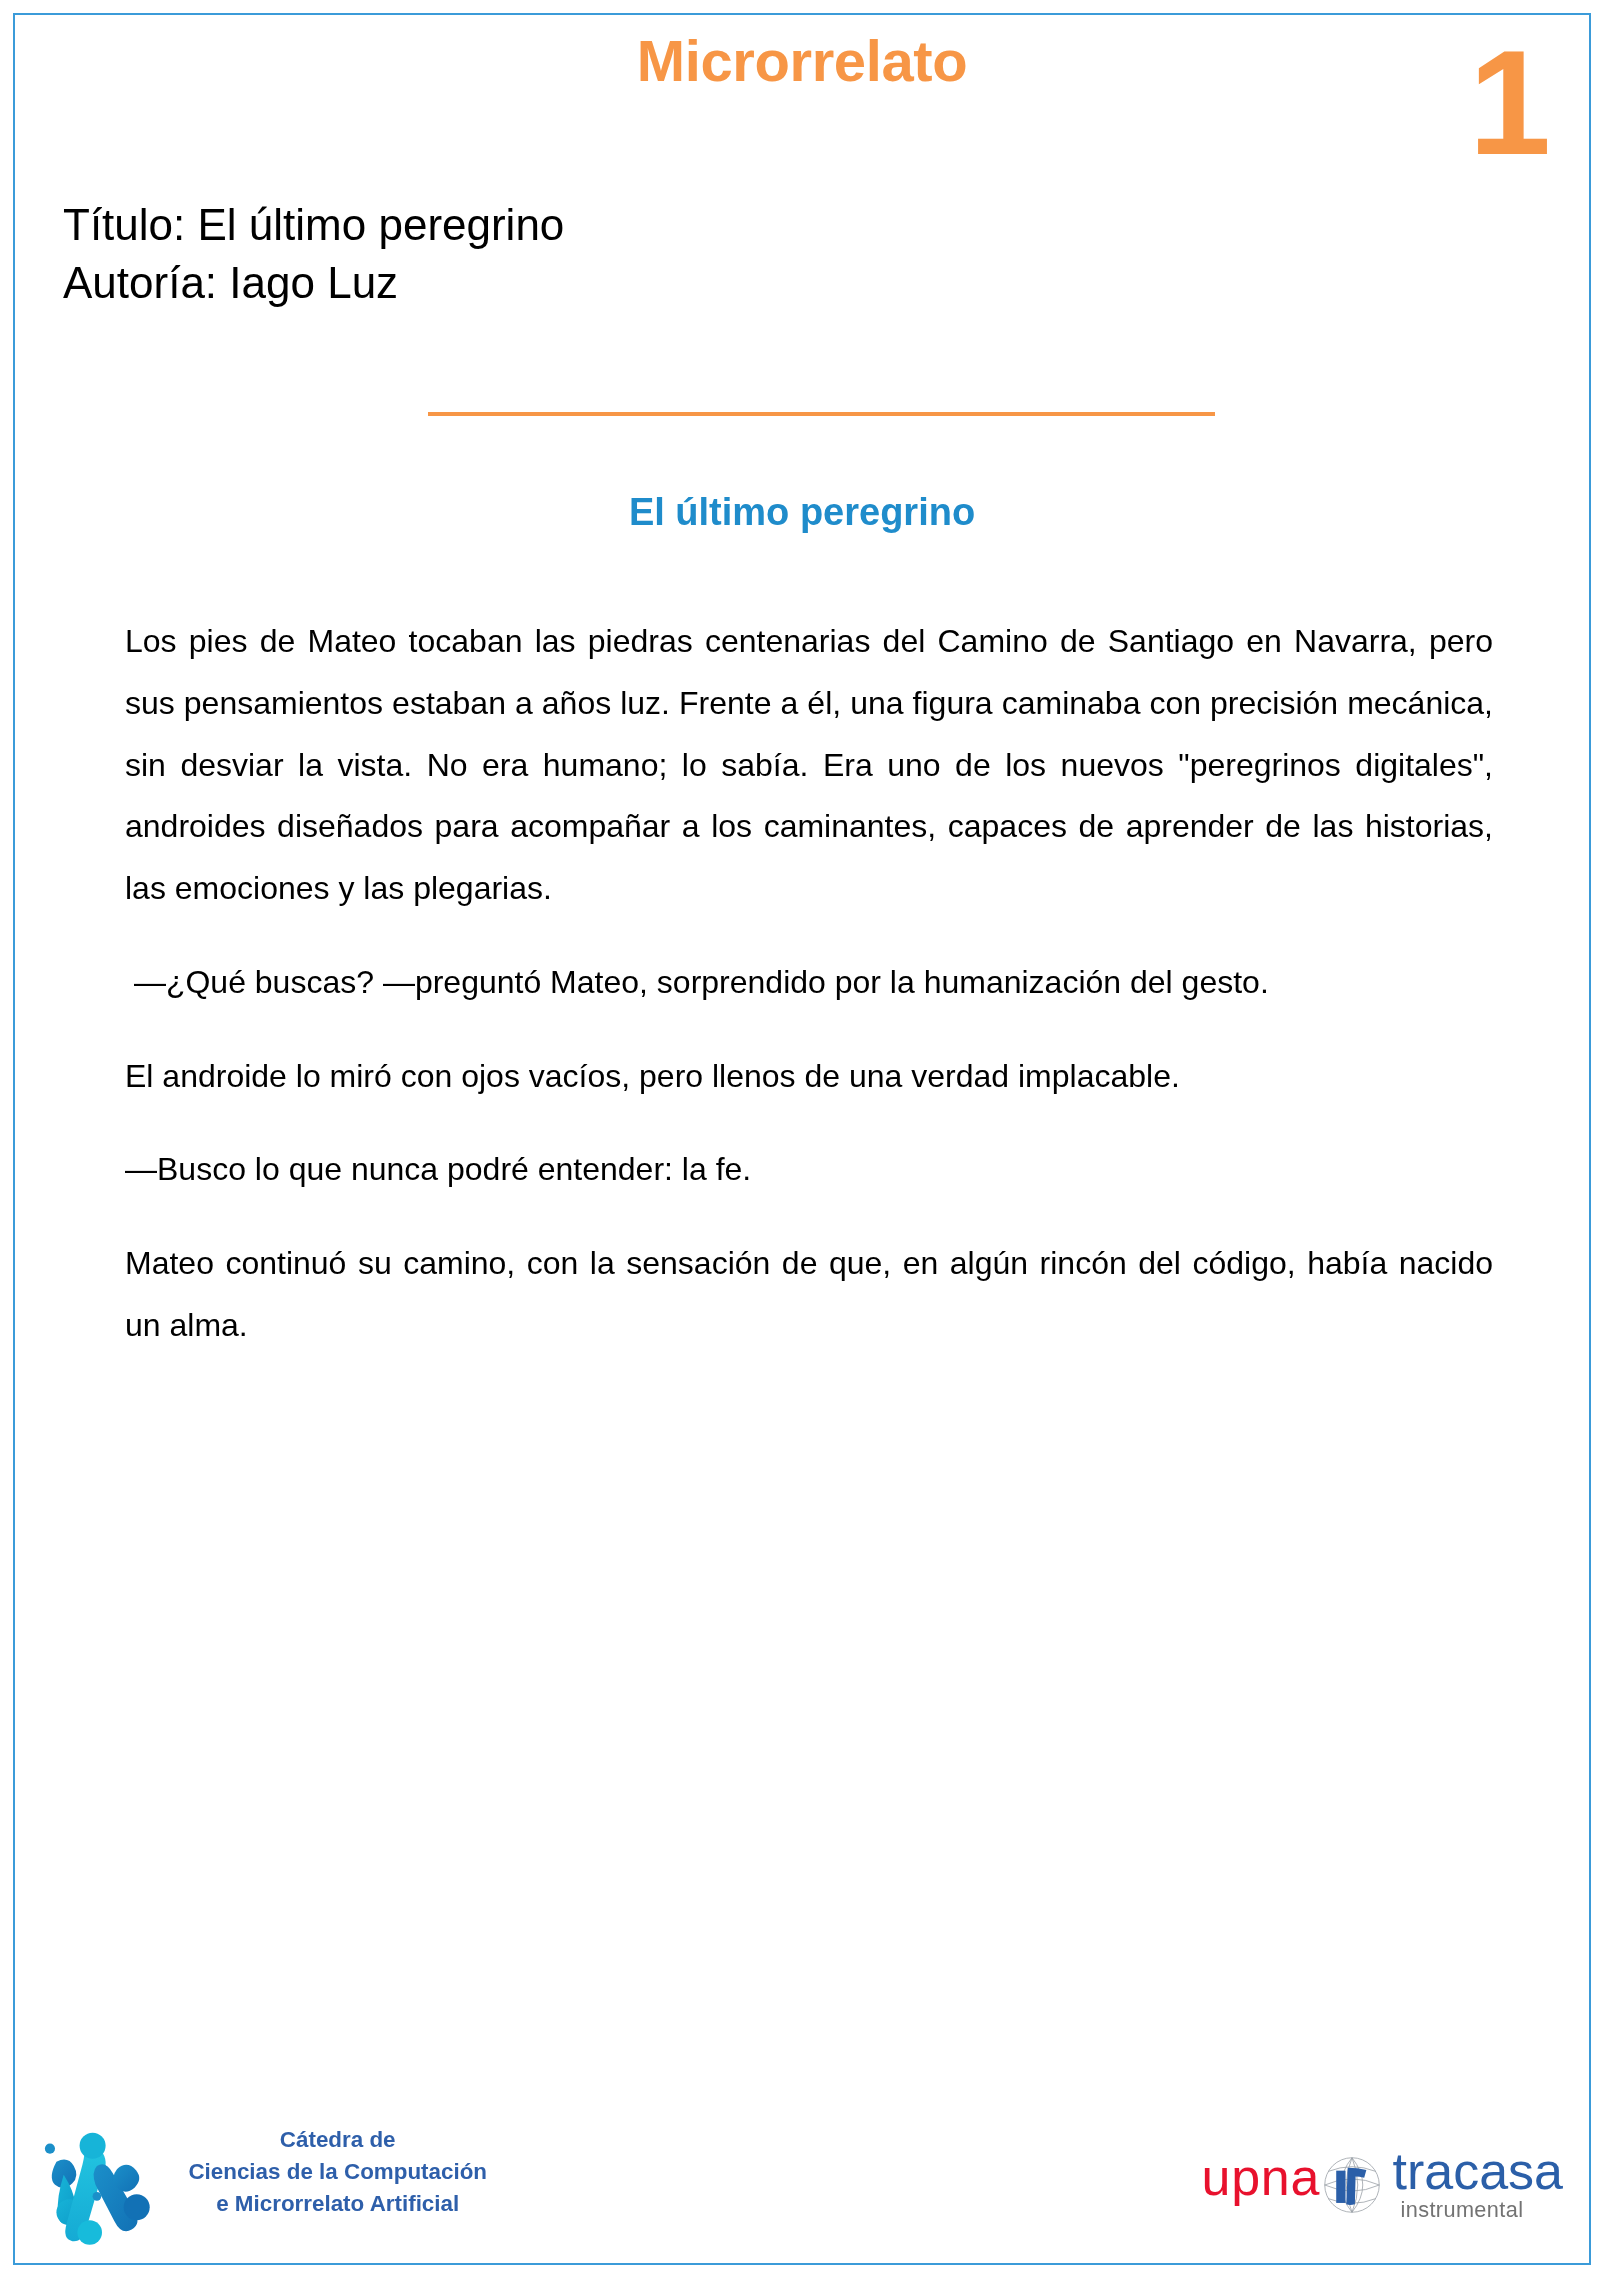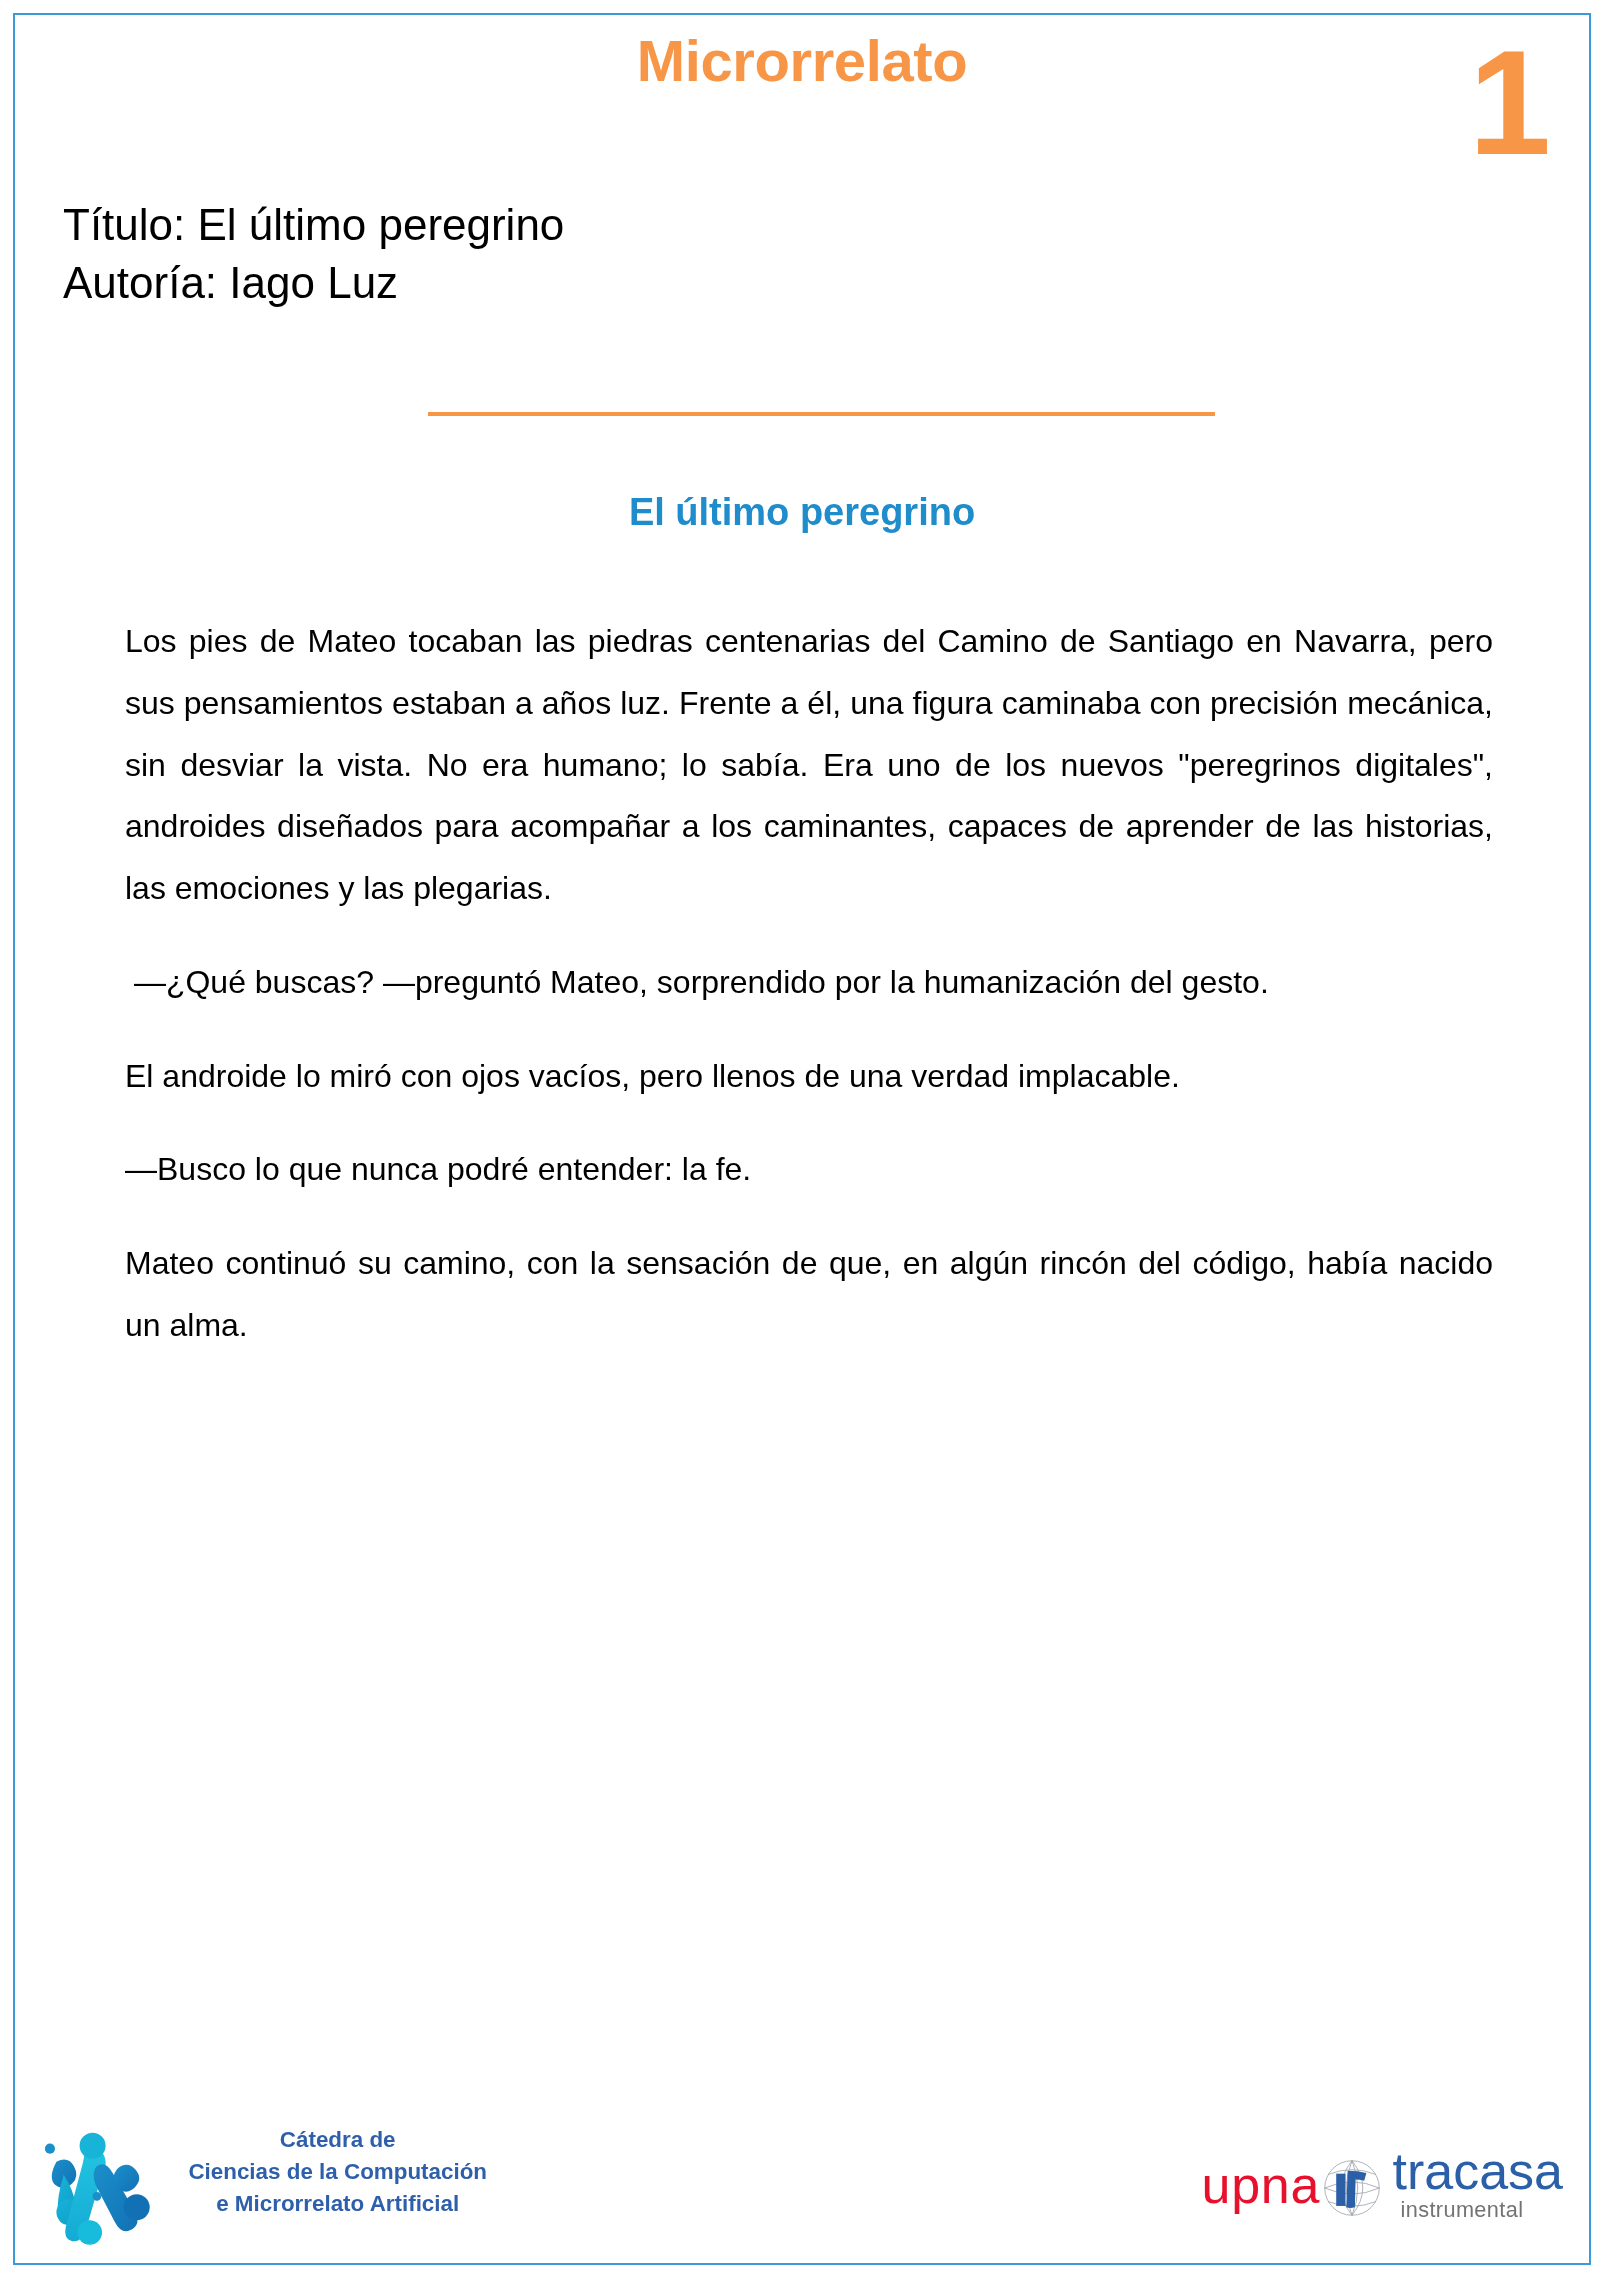--- a/index.html
+++ b/index.html
@@ -139,34 +139,34 @@
     color: #2E5FAA;
     font-weight: bold;
     font-size: 22.4px;
     line-height: 1.42;
     text-align: center;
   }
 
   .upna-logo {
     position: absolute;
     right: 269px;
-    bottom: 52px;
+    bottom: 60px;
     color: #E8112D;
     font-size: 52px;
     line-height: 1;
     letter-spacing: 0.7px;
     font-family: "Liberation Sans", sans-serif;
   }
 
   .tracasa-logo {
     position: absolute;
     right: 26px;
     bottom: 42px;
     display: flex;
-    align-items: flex-end;
+    align-items: center;
   }
   .tracasa-mark { width: 66px; height: 66px; display:block; margin-top: 2.9px; }
   .tracasa-words { margin-left: 7.2px; }
   .tracasa-name {
     color: #2B5FA8;
     font-size: 52px;
     line-height: 0.95;
     letter-spacing: 0px;
   }
   .tracasa-sub {

